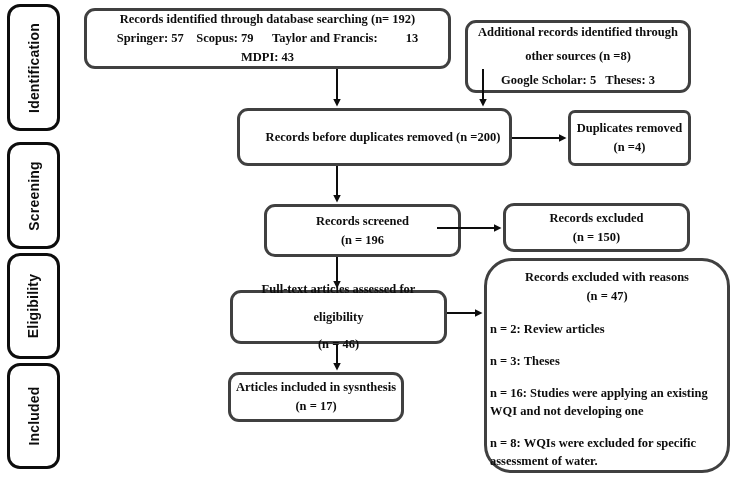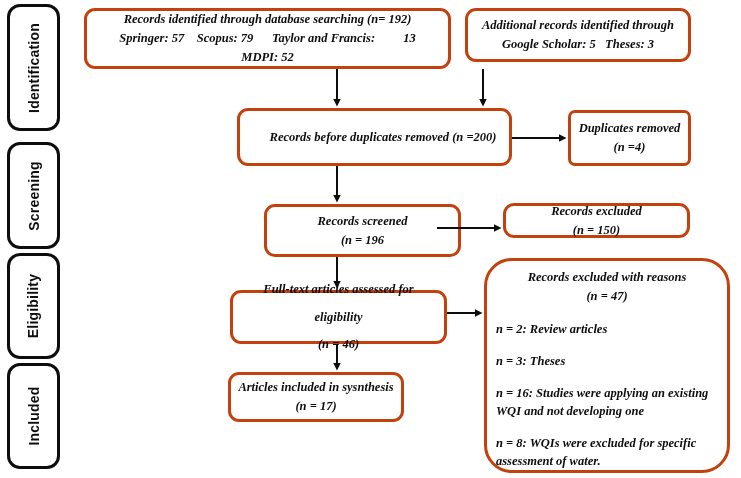--- a/index.html
+++ b/index.html
@@ -7,33 +7,32 @@
     position: relative;
     width: 741px;
     height: 478px;
     background: #ffffff;
     font-family: "Liberation Serif", serif;
     color: #0d0d0d;
     overflow: hidden;
   }
   .box {
     position: absolute;
-    border: 3px solid #c2410c;
+    border: 3px solid #404040;
     border-radius: 11px;
     background: #ffffff;
     box-sizing: border-box;
     display: flex;
     flex-direction: column;
     align-items: center;
     justify-content: center;
     text-align: center;
     font-weight: bold;
     font-size: 12.5px;
     line-height: 1.5;
-    font-style: italic;
   }
   .box .ln { white-space: pre; }
   .stage {
     position: absolute;
     border: 3px solid #0d0d0d;
     border-radius: 13px;
     background: #ffffff;
     box-sizing: border-box;
     display: flex;
     align-items: center;
@@ -42,37 +41,37 @@
   .stage span {
     transform: rotate(-90deg);
     white-space: nowrap;
     font-family: "Liberation Sans", sans-serif;
     font-weight: bold;
     font-size: 14px;
     letter-spacing: 0.2px;
   }
   
   #box-identified   { left: 84px;  top: 8px;   width: 367px; height: 61px; }
-  #box-additional   { left: 465px; top: 8px;   width: 226px; height: 54px; }
+  #box-additional   { left: 465px; top: 20px;   width: 226px; height: 73px; justify-content: space-between; }
   #box-beforedup    { left: 237px; top: 108px; width: 275px; height: 58px; padding-left: 17px; }
   #box-dupremoved   { left: 568px; top: 110px; width: 123px; height: 56px; border-radius: 7px; }
   #box-screened     { left: 240px; top: 204px; width: 197px; height: 53px; margin-left: 24px; }
-  #box-excluded     { left: 503px; top: 203px; width: 187px; height: 35px; }
+  #box-excluded     { left: 503px; top: 203px; width: 187px; height: 49px; }
   #box-fulltext     { left: 230px; top: 290px; width: 217px; height: 54px; gap: 9px; }
   #box-included     { left: 228px; top: 372px; width: 176px; height: 50px; }
   #box-reasons {
     left: 484px; top: 258px; width: 246px; height: 215px;
     border-radius: 28px;
     justify-content: flex-start;
     padding-top: 7px;
   }
   #box-reasons .reasons-list {
     width: 100%;
     text-align: left;
-    padding: 0 4px 0 9px;
+    padding: 0 4px 0 3px;
     box-sizing: border-box;
   }
   #box-reasons .reason {
     margin-top: 14px;
     line-height: 1.45;
   }
   #stage-identification { left: 7px; top: 4px;   width: 53px; height: 127px; }
   #stage-screening      { left: 7px; top: 142px; width: 53px; height: 107px; }
   #stage-eligibility    { left: 7px; top: 253px; width: 53px; height: 106px; }
   #stage-included       { left: 7px; top: 363px; width: 53px; height: 106px; }
@@ -96,25 +95,26 @@
   <div class="stage" id="stage-eligibility">
     <span>Eligibility</span>
   </div>
   <div class="stage" id="stage-included">
     <span>Included</span>
   </div>
 
   <div class="box" id="box-identified">
     <div class="ln">Records identified through database searching (n= 192)</div>
     <div class="ln">Springer: 57    Scopus: 79      Taylor and Francis:         13</div>
-    <div class="ln">MDPI: 52</div>
+    <div class="ln">MDPI: 43</div>
   </div>
 
   <div class="box" id="box-additional">
     <div class="ln">Additional records identified through</div>
+    <div class="ln">other sources (n =8)</div>
     <div class="ln">Google Scholar: 5   Theses: 3</div>
   </div>
 
   <div class="box" id="box-beforedup">
     <div class="ln">Records before duplicates removed (n =200)</div>
   </div>
 
   <div class="box" id="box-dupremoved">
     <div class="ln">Duplicates removed</div>
     <div class="ln">(n =4)</div>

